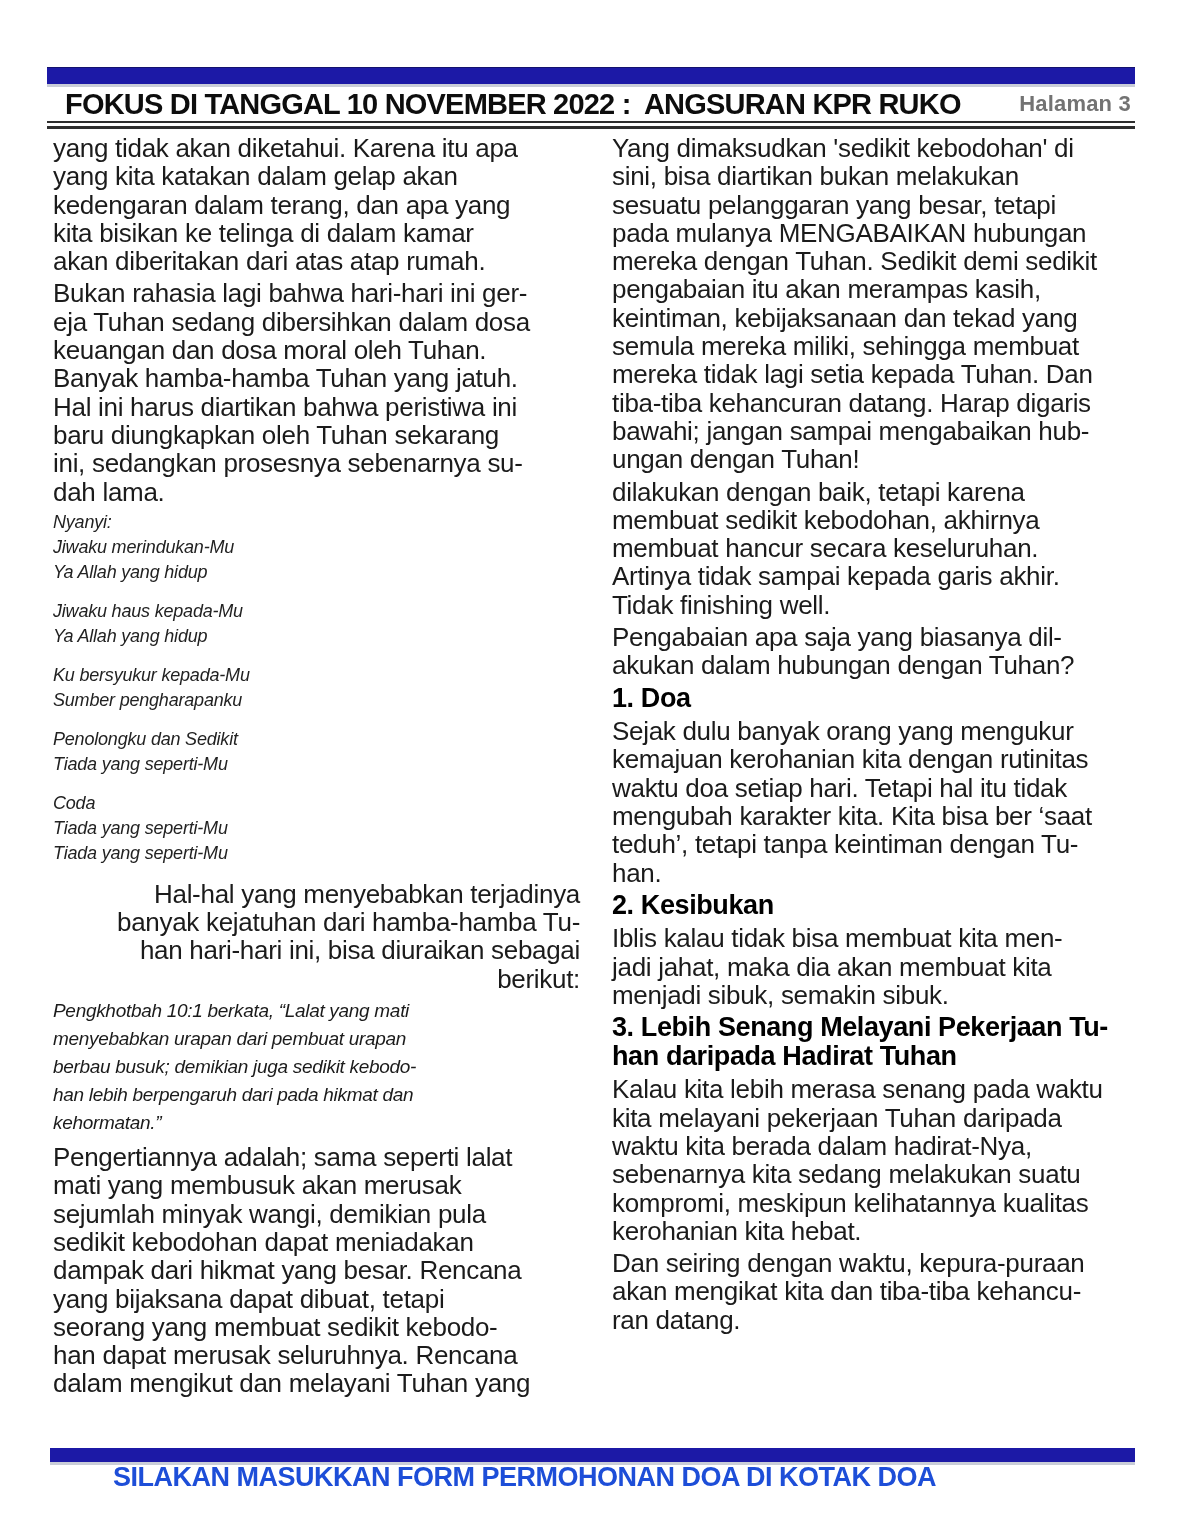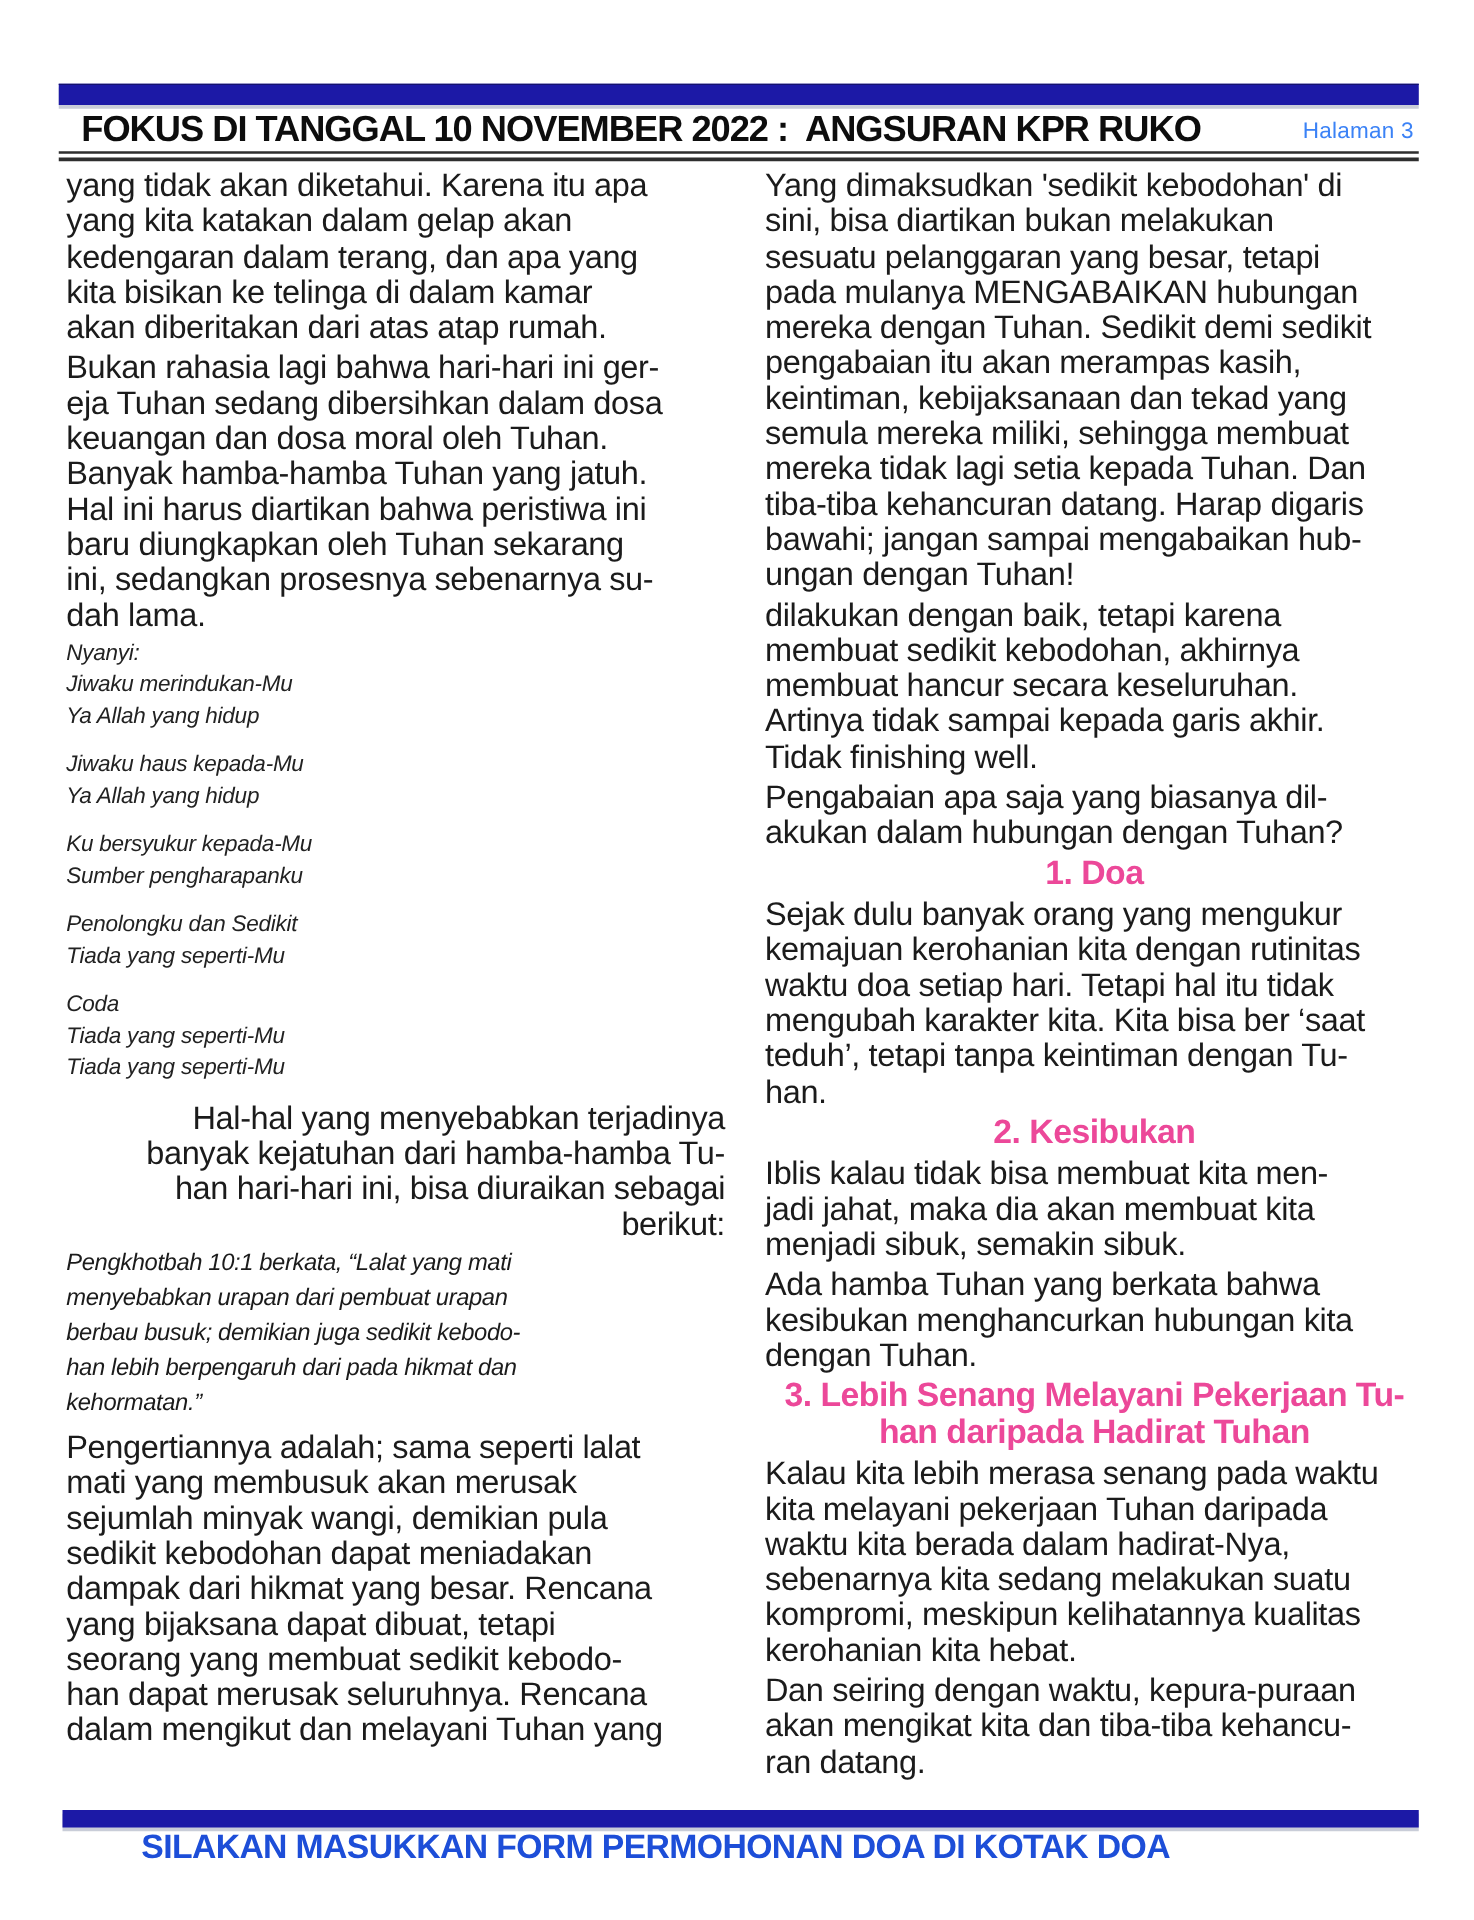--- a/index.html
+++ b/index.html
@@ -18,21 +18,21 @@
   }
   .top-bar{left:47px;right:44px;top:67px;height:16px;border-top:1px solid #14126e;}
   .header-row{
     position:absolute;left:53px;right:44px;top:88px;height:32px;
     display:flex;justify-content:space-between;align-items:center;
   }
   .header-title{
     font-weight:700;font-size:29px;letter-spacing:-0.8px;
     white-space:pre;padding-left:12px;color:#0d0d0d;
   }
-  .page-number{font-size:18px;font-weight:400;letter-spacing:0.2px;padding-right:4px;color:#3b82f6;}
+  .page-number{font-size:22px;font-weight:700;letter-spacing:0.2px;padding-right:4px;color:#737373;}
   .double-rule{
     position:absolute;left:47px;right:44px;top:121px;height:3px;
     border-top:2px solid #2e2e2e;border-bottom:3px solid #2e2e2e;
   }
   .content{
     position:absolute;left:53px;top:134px;width:1086px;
     display:flex;gap:32px;
   }
   .col{width:535px;}
   p.body{
@@ -42,21 +42,21 @@
   p.song{
     font-style:italic;font-size:18px;line-height:25px;letter-spacing:-0.2px;
     margin:0 0 14px 0;white-space:pre;color:#222222;
   }
   p.quote{
     font-style:italic;font-size:19px;line-height:28px;letter-spacing:-0.3px;
     margin:0 0 6px 0;white-space:pre;
   }
   .h{
     font-weight:700;font-size:27px;line-height:28.5px;letter-spacing:-0.4px;
-    margin:3px 0 5px 0;white-space:pre;color:#ec4899;text-align:center;
+    margin:3px 0 5px 0;white-space:pre;color:#000000;
   }
   .mt{margin-top:14px;text-align:right;}
   .footer-bar{left:50px;right:44px;top:1448px;height:14px;}
   .footer-text{
     position:absolute;left:93px;top:1462px;
     font-weight:700;font-size:27px;letter-spacing:-0.5px;color:#1d4ed8;
     white-space:pre;
     margin-left:20px;
   }
 </style>
@@ -146,23 +146,20 @@
       <p class="body">Sejak dulu banyak orang yang mengukur
 kemajuan kerohanian kita dengan rutinitas
 waktu doa setiap hari. Tetapi hal itu tidak
 mengubah karakter kita. Kita bisa ber ‘saat
 teduh’, tetapi tanpa keintiman dengan Tu-
 han.</p>
       <div class="h">2. Kesibukan</div>
       <p class="body">Iblis kalau tidak bisa membuat kita men-
 jadi jahat, maka dia akan membuat kita
 menjadi sibuk, semakin sibuk.</p>
-      <p class="body">Ada hamba Tuhan yang berkata bahwa
-kesibukan menghancurkan hubungan kita
-dengan Tuhan.</p>
       <div class="h">3. Lebih Senang Melayani Pekerjaan Tu-
 han daripada Hadirat Tuhan</div>
       <p class="body">Kalau kita lebih merasa senang pada waktu
 kita melayani pekerjaan Tuhan daripada
 waktu kita berada dalam hadirat-Nya,
 sebenarnya kita sedang melakukan suatu
 kompromi, meskipun kelihatannya kualitas
 kerohanian kita hebat.</p>
       <p class="body">Dan seiring dengan waktu, kepura-puraan
 akan mengikat kita dan tiba-tiba kehancu-

